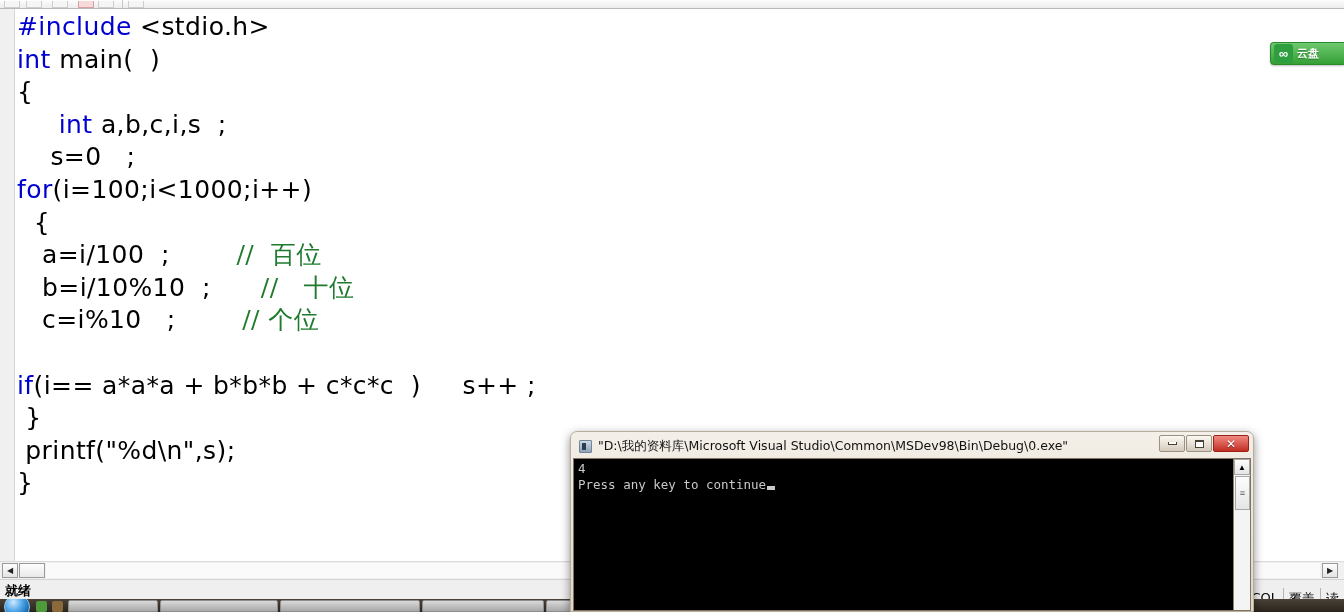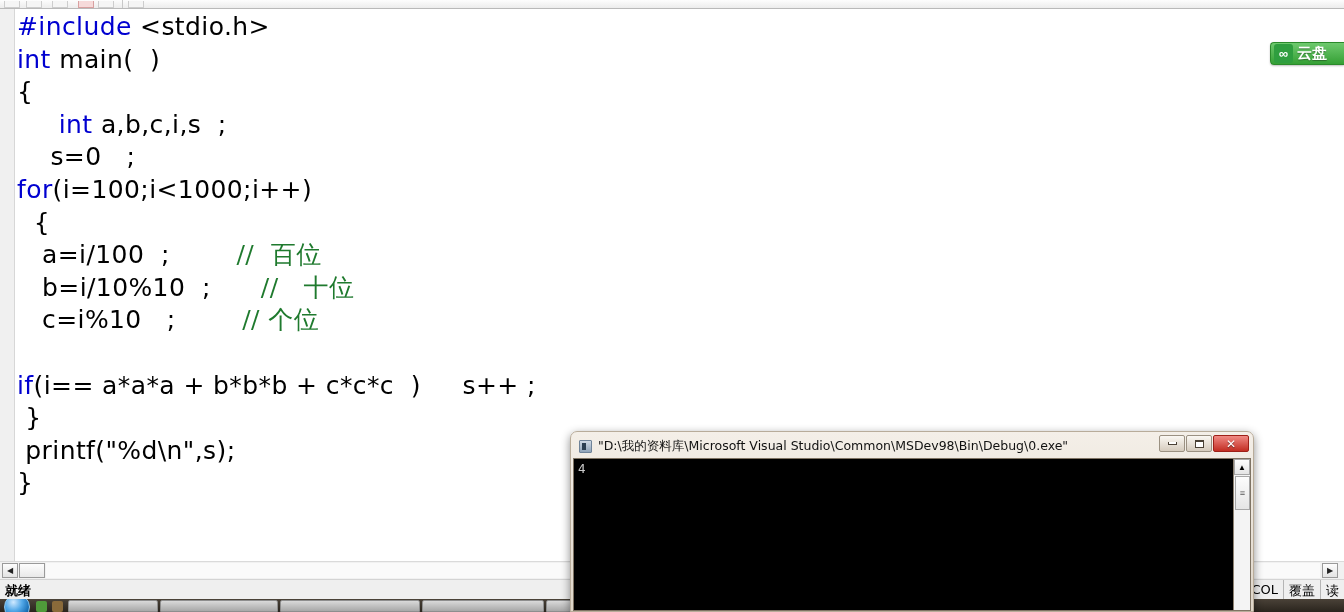--- a/index.html
+++ b/index.html
@@ -58,21 +58,21 @@
     overflow:hidden;
   }
   #cloud-badge .cb-ico {
     width:19px; height:19px; border-radius:3px;
     background:#2f9e3f;
     display:flex; align-items:center; justify-content:center;
     color:#fff; font-size:13px; font-weight:bold; line-height:1;
     flex:0 0 auto;
   }
   #cloud-badge .cb-txt {
-    color:#fff; font-size:15px; font-weight:bold;
+    color:#fff; font-size:11px; font-weight:bold;
     font-family:Liberation Mono, monospace;
     text-shadow:0 1px 1px rgba(0,0,0,.35);
     white-space:nowrap;
   }
 
   
   #hscroll {
     position:absolute; left:0; top:561px; width:1344px; height:18px;
     background:#f1f1f1; border-top:1px solid #dadada;
   }
@@ -96,21 +96,21 @@
   }
 
   
   #statusbar {
     position:absolute; left:0; top:579px; width:1344px; height:20px;
     background:#efefef; border-top:1px solid #d4d4d4;
     font-family:"DejaVu Sans", sans-serif;
     font-size:13px; font-weight:bold; color:#000;
   }
   #statusbar .sb-ready { position:absolute; left:5px; top:2px; }
-  #statusbar .sb-right { position:absolute; right:0px; top:0px; height:20px; display:flex;justify-content:space-between; }
+  #statusbar .sb-right { position:absolute; right:0px; top:8px; height:20px; display:flex;justify-content:space-between; }
   #statusbar .sb-pane {
     border-left:1px solid #b5b5b5; padding:2px 5px 0 5px;
     font-weight:normal; font-size:13px; white-space:nowrap;
   }
 
   
   #taskbar {
     position:absolute; left:0; top:599px; width:1344px; height:13px;
     background:linear-gradient(#4a4238,#2a241d);
     overflow:hidden;
@@ -273,21 +273,21 @@
         <div class="wbtn">
             <span class="g-min"></span>
           </div>
         <div class="wbtn">
             <span class="g-max"></span>
           </div>
         <div class="wbtn wclose">✕</div>
       </div>
     </div>
     <div id="console-body">
-      <div id="console-text"><div>4</div></div>
+      <div id="console-text"><div>4</div><div>Press any key to continue<span class="caret"></span></div></div>
       <div id="console-vscroll">
         <div class="vs-up">▲</div>
         <div class="vs-thumb">≡</div>
       </div>
     </div>
   </div>
 
 </div>
 
 </body></html>

